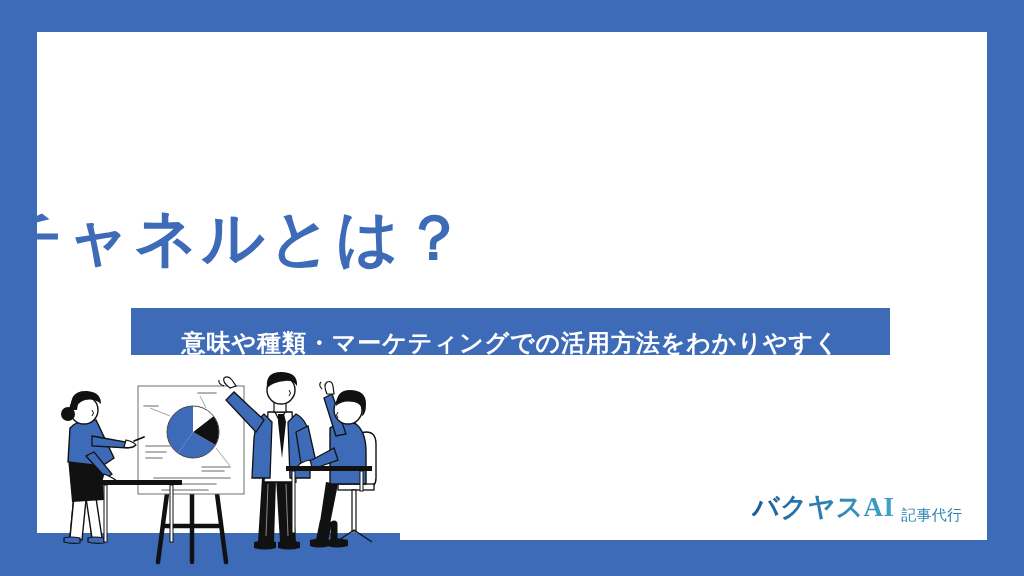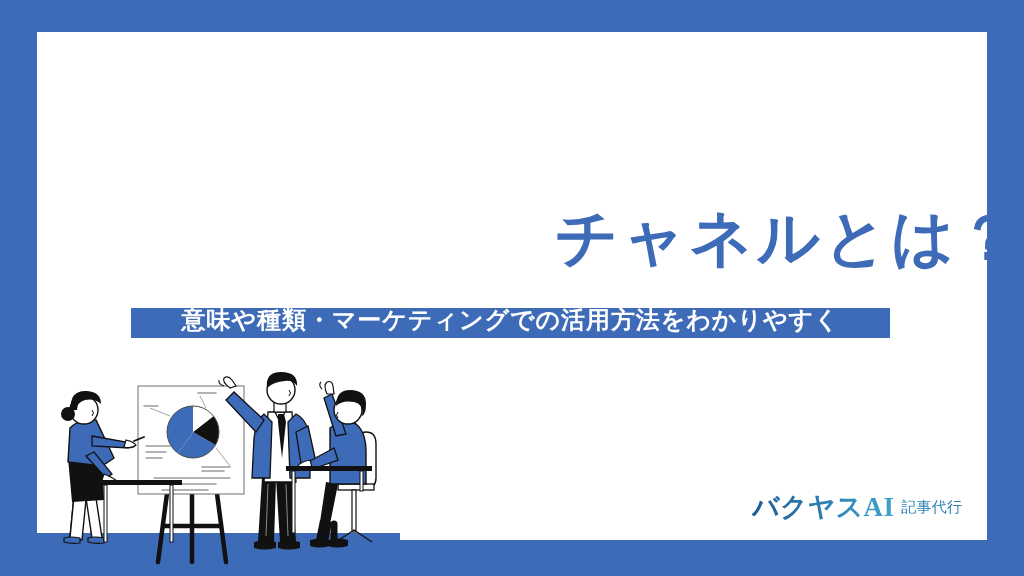--- a/index.html
+++ b/index.html
@@ -12,45 +12,45 @@
 
   
   #panel{
     position:absolute;left:37px;top:32px;width:950px;height:508px;
     background:#FFFFFF;
   }
 
   
   #title{
     position:absolute;left:0;top:207px;width:1024px;
-    text-align:right;
+    text-align:left;
     color:#3E6BB8;
     font-size:62px;
     font-weight:700;
     letter-spacing:.06em;
     line-height:1;
     white-space:nowrap;
     font-family:"Liberation Sans","DejaVu Sans",sans-serif;
   }
 
   
   #subtitle-band{
-    position:absolute;left:131px;top:308px;width:759px;height:30px;
+    position:absolute;left:131px;top:308px;width:759px;height:47px;
     background:#3E6BB8;
-    display:flex;align-items:flex-start;justify-content:center;
+    display:flex;align-items:flex-end;justify-content:center;
   }
   #subtitle-text{
     color:#FFFFFF;font-size:24px;font-weight:700;letter-spacing:.04em;
     white-space:nowrap;line-height:1;
   }
 
   
   #logo{
     position:absolute;left:752px;top:489px;
-    display:flex;align-items:center;gap:7px;
+    display:flex;align-items:flex-end;gap:7px;
     white-space:nowrap;
   }
   #logo-main{
     font-family:"Liberation Serif","DejaVu Serif",serif;
     font-size:27px;font-weight:700;letter-spacing:.01em;
     background:linear-gradient(90deg,#1C5C97 0%,#2E82B4 55%,#3FA3C9 100%);
     -webkit-background-clip:text;background-clip:text;
     -webkit-text-fill-color:transparent;color:#2E82B4;
   }
   #logo-sub{

